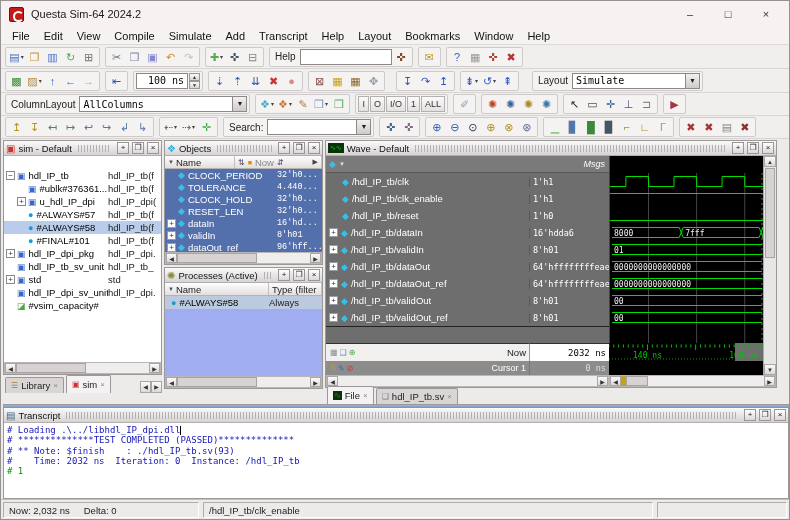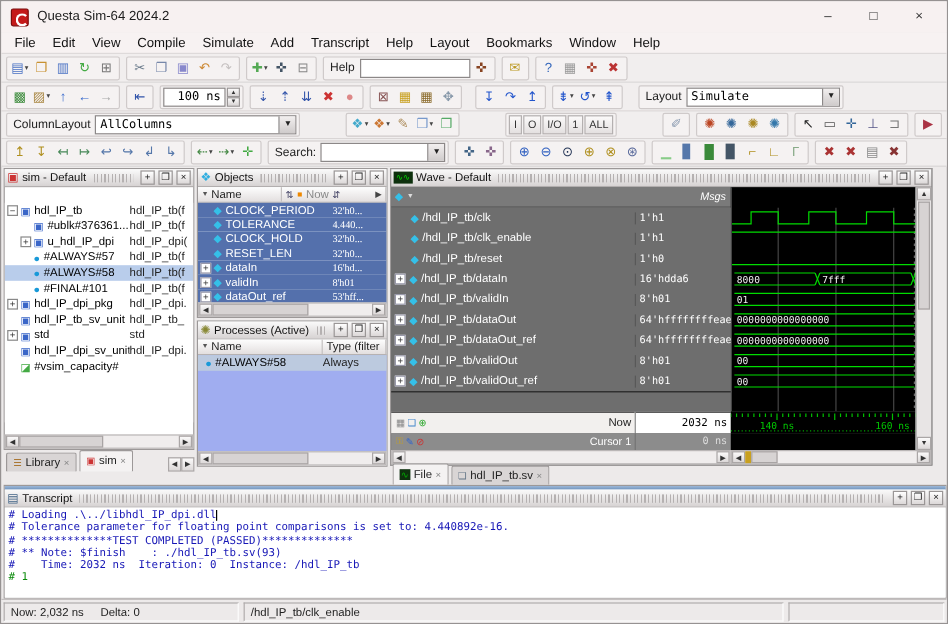--- a/index.html
+++ b/index.html
@@ -16,21 +16,21 @@
   .wbtn { font-size:11px; color:#333; width:14px; text-align:center; cursor:default; }
 
   
   #menubar { left:0; top:26px; width:788px; height:18px; background:#f7f2f2; border-bottom:1px solid #dedada; display:flex; align-items:center; padding-left:4px; }
   .mitem { font-size:11px; color:#111; padding:1px 7px; }
 
   
   .tbrow { left:0; width:788px; background:#f1eeee; border-bottom:1px solid #d9d5d5; display:flex; align-items:center; padding:0 4px; gap:5px; }
   #tb1 { top:44px; height:24px; }
   #tb2 { top:68px; height:24px; }
-  #tb3 { top:92px; height:23px;justify-content:space-between; }
+  #tb3 { top:92px; height:23px; }
   #tb4 { top:115px; height:23px; }
   .tbgroup { display:flex; align-items:center; gap:1px; border:1px solid #cfcaca; background:#f5f2f2; border-radius:2px; padding:1px 2px; height:20px; }
   .tbico { width:17px; height:16px; font-size:11px; line-height:16px; text-align:center; cursor:default; display:flex; align-items:center; justify-content:center; }
   .ddarr { font-size:6px; color:#444; margin-left:1px; }
   .tblabel { font-size:10px; color:#222; margin:0 3px; }
   .tbinput { height:16px; border:1px solid #8c8888; background:#fff; font-size:10px; font-family:"DejaVu Sans Mono",monospace; padding:0 3px; }
   .combo { display:flex; align-items:center; border:1px solid #8c8888; background:#fff; height:16px; font-size:10px; }
   .comboval { font-family:"DejaVu Sans Mono",monospace; padding:0 3px; overflow:hidden; white-space:nowrap; flex:1; }
   .cbtn { width:14px; height:100%; background:linear-gradient(#f2efef,#cfcbcb); border-left:1px solid #8c8888; font-size:7px; text-align:center; line-height:14px; color:#222; }
   .spin { display:flex; flex-direction:column; width:11px; height:16px; }
@@ -65,21 +65,21 @@
   
   .tabstrip { display:flex; align-items:flex-end; gap:2px; padding-left:2px; }
   .tab { height:16px; display:flex; align-items:center; gap:3px; padding:0 5px; border:1px solid #9c9898; border-bottom:none; background:#d9d5d5; font-size:9.5px; color:#222; border-radius:2px 2px 0 0; }
   .tab.active { background:#f4f2f2; height:18px; }
   .tclose { font-size:8px; color:#888; }
   .tabscroll { margin-left:auto; display:flex; }
 
   
   .orow { height:12px; display:flex; align-items:center; background:#5470ac; color:#fff; font-size:9.5px; white-space:nowrap; }
   .oname { width:112px; display:flex; align-items:center; overflow:hidden; flex:none; }
-  .oval { flex:1; overflow:hidden; font-family:Liberation Serif, serif; font-size:8.5px; }
+  .oval { flex:1; overflow:hidden; font-family:Liberation Mono, monospace; font-size:8.5px; }
   .oxp { width:9px; height:9px; border:1px solid #99a; background:#fff; color:#333; font-size:8px; line-height:7px; text-align:center; margin:0 2px 0 2px; flex:none; }
   .oxps { width:13px; flex:none; }
   .dmnd { color:#35c0e8; font-size:9px; margin-right:3px; flex:none; }
 
   
   #proc-body { position:absolute; left:0; top:28px; width:157px; height:80px; background:#a0adf0; }
   .prow { height:13px; display:flex; align-items:center; font-size:9.5px; background:#bccadf; }
 
   
   #wave-names { background:#6e6e6e; }
@@ -521,21 +521,21 @@
           <span>validIn</span>
         </div>
         <div class="oval">8'h01</div>
       </div>
       <div class="orow">
         <div class="oname">
           <span class="oxp">+</span>
           <span class="dmnd">◆</span>
           <span>dataOut_ref</span>
         </div>
-        <div class="oval">53'hff...</div>
+        <div class="oval">96'hff...</div>
       </div>
     </div>
   <div class="sbar abs" style="left:0;bottom:0;width:157px;height:12px;">
     <div class="sbtn">◀</div>
     <div class="sthumb" style="width:80px;"></div>
     <div style="flex:1;"></div>
     <div class="sbtn">▶</div>
   </div>
 </div>
 
@@ -708,21 +708,21 @@
   <div id="now-row" class="abs" style="left:0;top:202px;width:437px;height:18px;">
     <div style="width:203px;background:#f2f0ee;display:flex;align-items:center;padding:0 3px;border-top:1px solid #333;">
       <span class="mini" style="color:#888;">▦</span>
       <span class="mini" style="color:#4488cc;">❑</span>
       <span class="mini" style="color:#33aa33;">⊕</span>
       <span style="margin-left:auto;font-size:9.5px;color:#222;">Now</span>
     </div>
     <div style="width:80px;background:#fff;border-left:1px solid #999;display:flex;align-items:center;justify-content:flex-end;padding:0 3px;font-size:9px;font-family:'DejaVu Sans Mono',monospace;border-top:1px solid #333;">
       <span>2032 ns</span>
     </div>
-    <div style="width:154px;background:#000;position:relative;">
+    <div style="width:126px;background:#000;position:relative;">
       <svg id="timeline-svg" width="154" height="18">
           <line x1="0" y1="1.5" x2="0" y2="4.5" stroke="#00c000" stroke-width="1"></line>
           <line x1="4.8125" y1="1.5" x2="4.8125" y2="4.5" stroke="#00c000" stroke-width="1"></line>
           <line x1="9.625" y1="1.5" x2="9.625" y2="4.5" stroke="#00c000" stroke-width="1"></line>
           <line x1="14.4375" y1="1.5" x2="14.4375" y2="4.5" stroke="#00c000" stroke-width="1"></line>
           <line x1="19.25" y1="1.5" x2="19.25" y2="4.5" stroke="#00c000" stroke-width="1"></line>
           <line x1="24.0625" y1="1.5" x2="24.0625" y2="4.5" stroke="#00c000" stroke-width="1"></line>
           <line x1="28.875" y1="1.5" x2="28.875" y2="4.5" stroke="#00c000" stroke-width="1"></line>
           <line x1="33.6875" y1="1.5" x2="33.6875" y2="4.5" stroke="#00c000" stroke-width="1"></line>
           <line x1="38.5" y1="1.5" x2="38.5" y2="7" stroke="#00c000" stroke-width="1"></line>
@@ -808,21 +808,20 @@
   <div class="phead abs" style="left:0;top:3px;width:784px;">
     <span class="picon" style="color:#446688;">▤</span>
     <span>Transcript</span>
     <span class="grip"></span>
     <span class="pbtn">+</span>
     <span class="pbtn">❐</span>
     <span class="pbtn">×</span>
   </div>
   <div id="transcript-body">
       <div class="tline"># Loading .\../libhdl_IP_dpi.dll<span class="caret"></span></div>
-      <div class="tline"># Tolerance parameter for floating point comparisons is set to: 4.440892e-16.</div>
       <div class="tline"># **************TEST COMPLETED (PASSED)**************</div>
       <div class="tline"># ** Note: $finish    : ./hdl_IP_tb.sv(93)</div>
       <div class="tline">#    Time: 2032 ns  Iteration: 0  Instance: /hdl_IP_tb</div>
       <div class="tline green"># 1</div>
     </div>
 </div>
 
 <div id="statusbar" class="abs">
   <div class="scell" style="width:196px;">
     <span>Now: 2,032 ns</span>

